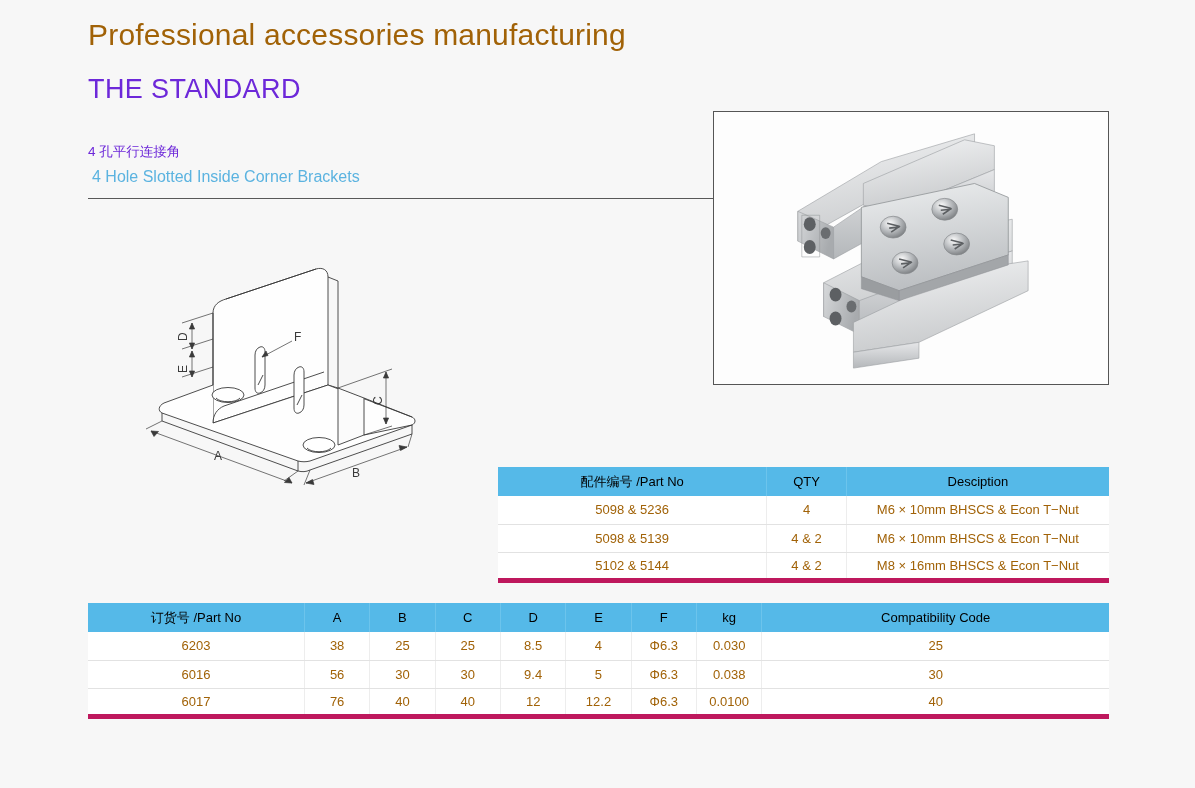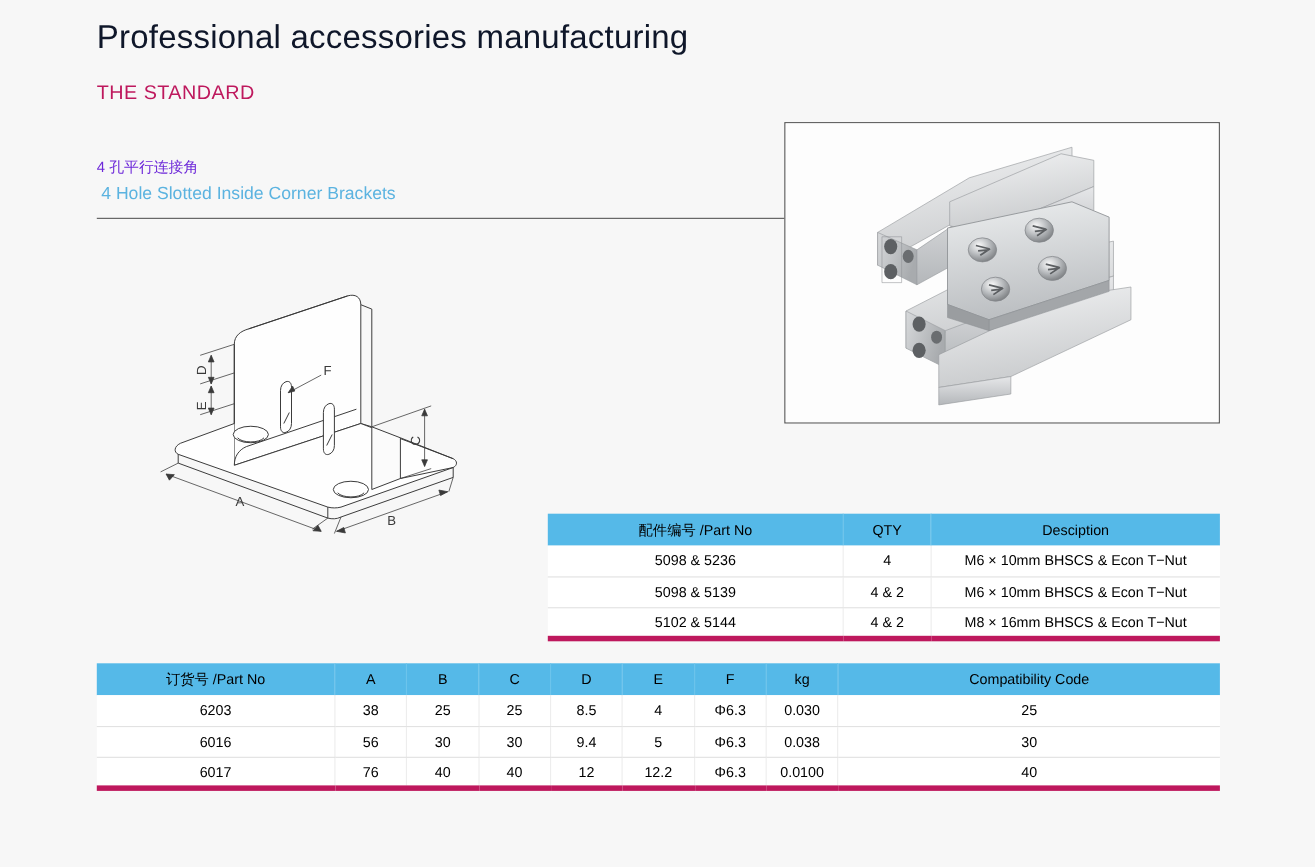--- a/index.html
+++ b/index.html
@@ -7,26 +7,26 @@
     width: 1195px; height: 788px;
     background: #f7f7f7;
     font-family: "Liberation Sans", sans-serif;
     overflow: hidden;
   }
   #page { position: relative; width: 1195px; height: 788px; background: #f7f7f7; }
 
   
   .main-title {
     position: absolute; left: 88px; top: 18px;
-    font-size: 30px; font-weight: 400; color: #0f172a;
+    font-size: 30px; font-weight: 400; color: #a16207;
     letter-spacing: 0.2px; white-space: nowrap;
   }
   .sub-title {
     position: absolute; left: 88px; top: 74px;
-    font-size: 18px; font-weight: 400; color: #be185d;
+    font-size: 27px; font-weight: 400; color: #6d28d9;
     letter-spacing: 0.4px; white-space: nowrap;
   }
   .prod-cn {
     position: absolute; left: 88px; top: 143px;
     font-size: 13.5px; color: #6d28d9; white-space: nowrap;
   }
   .prod-en {
     position: absolute; left: 92px; top: 168px;
     font-size: 16px; color: #5bb3e0; white-space: nowrap;
   }
@@ -50,21 +50,21 @@
 
   
   table { border-collapse: collapse; width: 100%; }
   .tbl-head th {
     background: #55b9e8; color: #000000; font-weight: 400;
     font-size: 13px; text-align: center; height: 29px;
     border-right: 1px solid #6cc4ec; white-space: nowrap;
   }
   .tbl-head th:last-child { border-right: none; }
   .tbl td {
-    background: #ffffff; color: #000000; font-size: 13px;
+    background: #ffffff; color: #a16207; font-size: 13px;
     text-align: center; height: 28px;
     border-bottom: 1px solid #e2e2e2;
     border-right: 1px solid #ededed; white-space: nowrap;
   }
   .tbl td:last-child { border-right: none; }
   .tbl tr:last-child td { border-bottom: 5px solid #be185d; }
 
   #parts-table { position: absolute; left: 498px; top: 467px; width: 611px; }
   #spec-table  { position: absolute; left: 88px;  top: 603px; width: 1021px; }
 </style>

